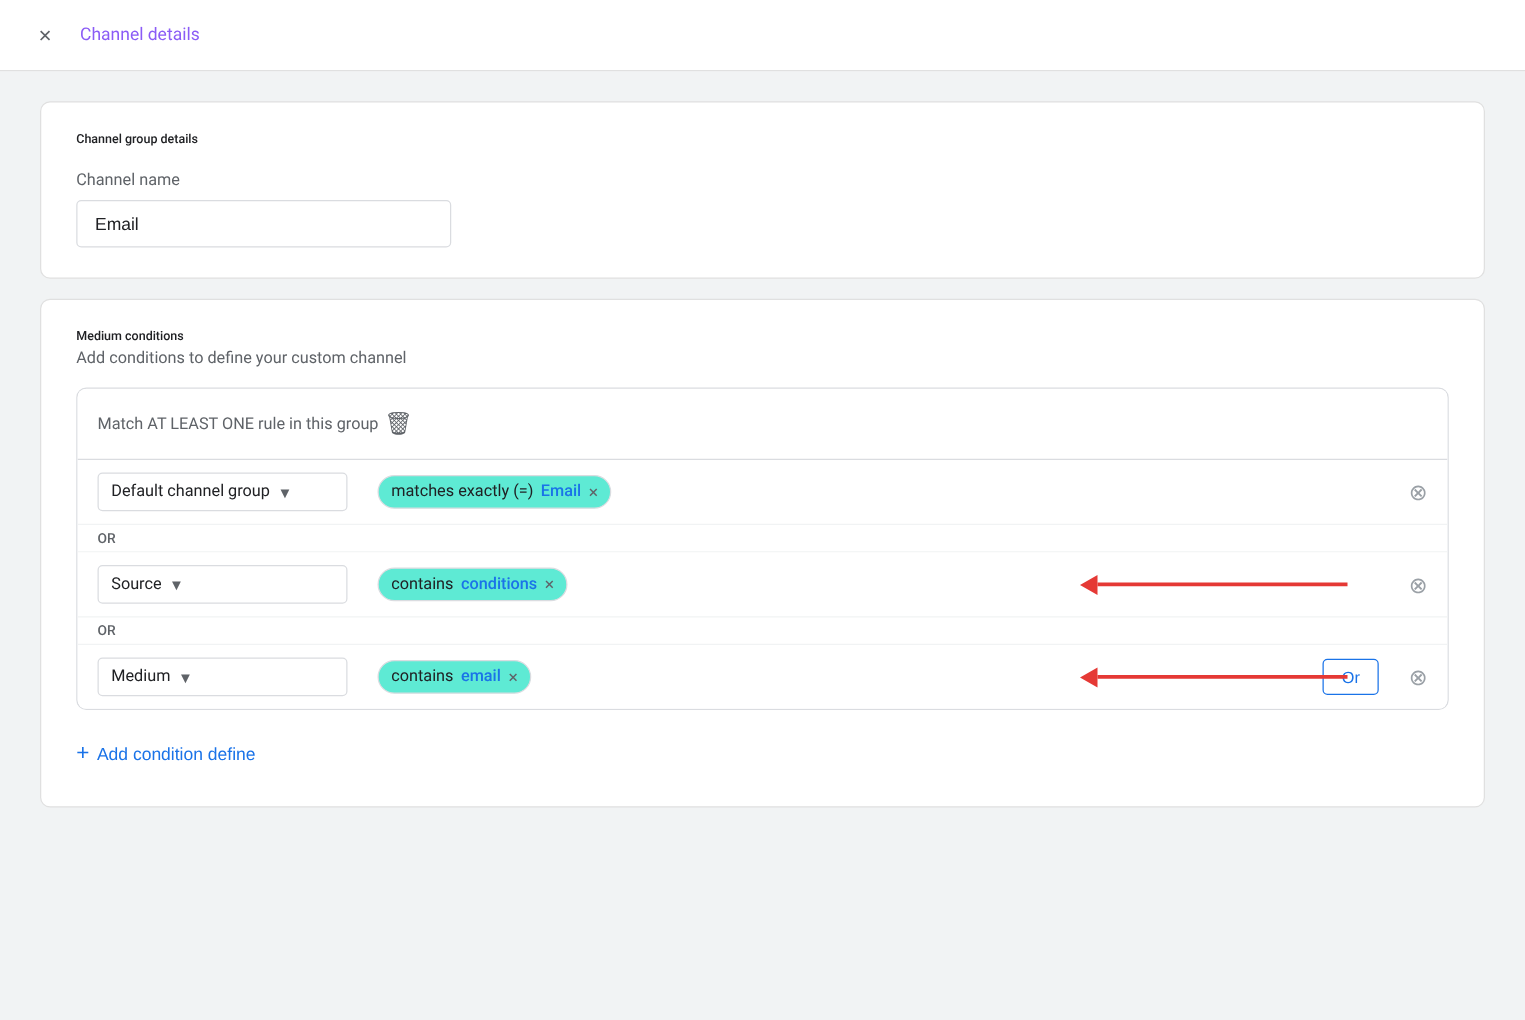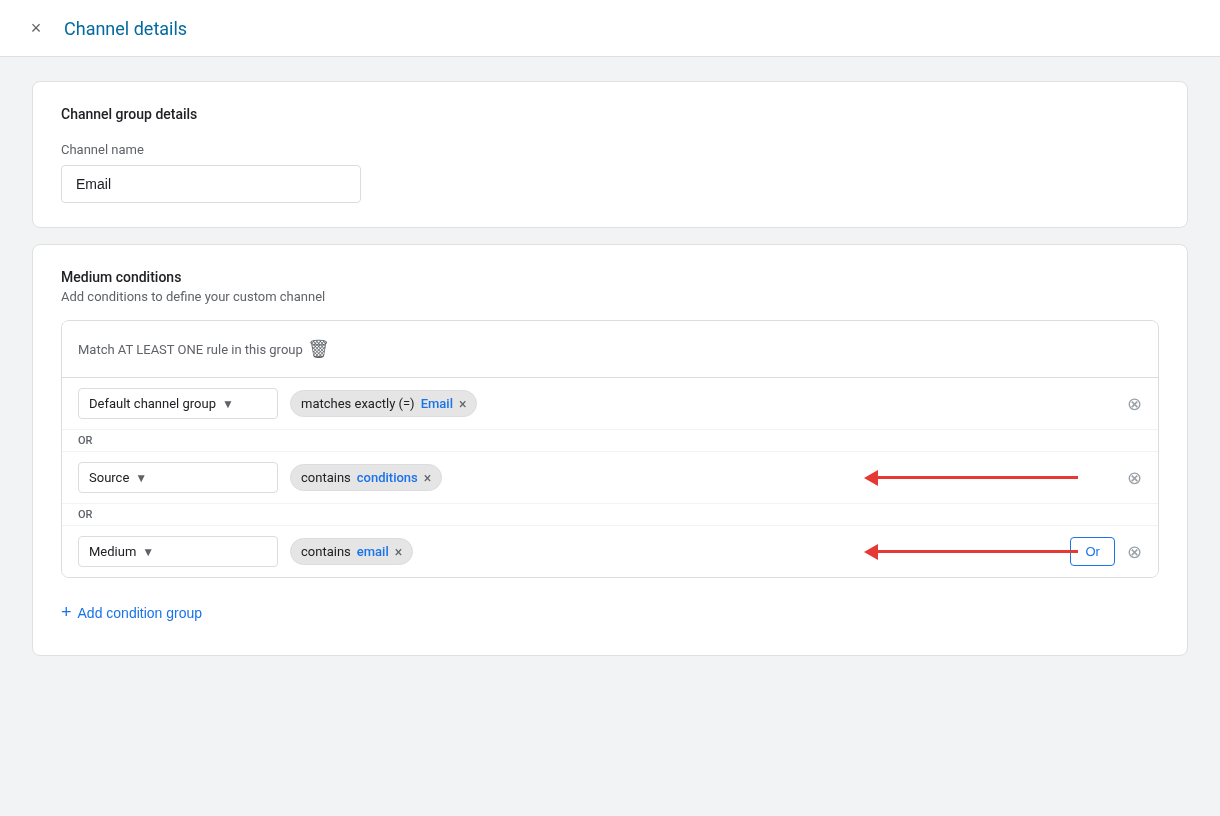--- a/index.html
+++ b/index.html
@@ -22,23 +22,23 @@
     .close-btn {
       width: 24px; height: 24px;
       cursor: pointer;
       display: flex; align-items: center; justify-content: center;
       color: #5f6368;
       font-size: 18px;
       border: none; background: none;
     }
 
     .page-title {
-      font-size: 18px;
+      font-size: 14px;
       font-weight: 400;
-      color: #0369a1;
+      color: #8b5cf6;
     }
 
     .main-content {
       padding: 24px 32px;
     }
 
     .card {
       background: #fff;
       border: 1px solid #e0e0e0;
       border-radius: 8px;
@@ -48,21 +48,21 @@
 
     .card-section {
       padding: 24px 28px;
       border-bottom: 1px solid #e0e0e0;
     }
     .card-section:last-child {
       border-bottom: none;
     }
 
     .section-title {
-      font-size: 14px;
+      font-size: 10px;
       font-weight: 500;
       color: #202124;
       margin-bottom: 4px;
     }
 
     .section-subtitle {
       font-size: 13px;
       color: #5f6368;
       margin-bottom: 16px;
     }
@@ -110,21 +110,21 @@
       color: #5f6368;
       display: flex; align-items: center; justify-content: center;
       width: 32px; height: 32px;
       border-radius: 50%;
     }
 
     .condition-row {
       display: flex;
       align-items: center;
       padding: 10px 16px;
-      gap: 12px;
+      gap: 24px;
       border-bottom: 1px solid #f1f3f4;
       background: #fff;
       position: relative;
     }
     .condition-row:last-child {
       border-bottom: none;
     }
 
     .or-separator {
       padding: 4px 16px;
@@ -155,21 +155,21 @@
     }
 
     .tag-pill {
       display: flex;
       align-items: center;
       gap: 6px;
       border: 1px solid #dadce0;
       border-radius: 20px;
       padding: 5px 10px;
       font-size: 13px;
-      background: #e5e5e5;
+      background: #5eead4;
       text-align: right;
     }
 
     .tag-pill .operator {
       color: #202124;
     }
 
     .tag-pill .value {
       color: #1a73e8;
       font-weight: 500;
@@ -341,19 +341,19 @@
           <button class="or-btn">Or</button>
           <button class="remove-btn">
             <span>⊗</span>
           </button>
         </div>
 
       </div>
 
       <button class="add-group-btn">
         <span style="font-size:18px; font-weight:400;">+</span>
-        <span>Add condition group</span>
+        <span>Add condition define</span>
       </button>
 
     </div>
   </div>
 
 </div>
 
 </body></html>

